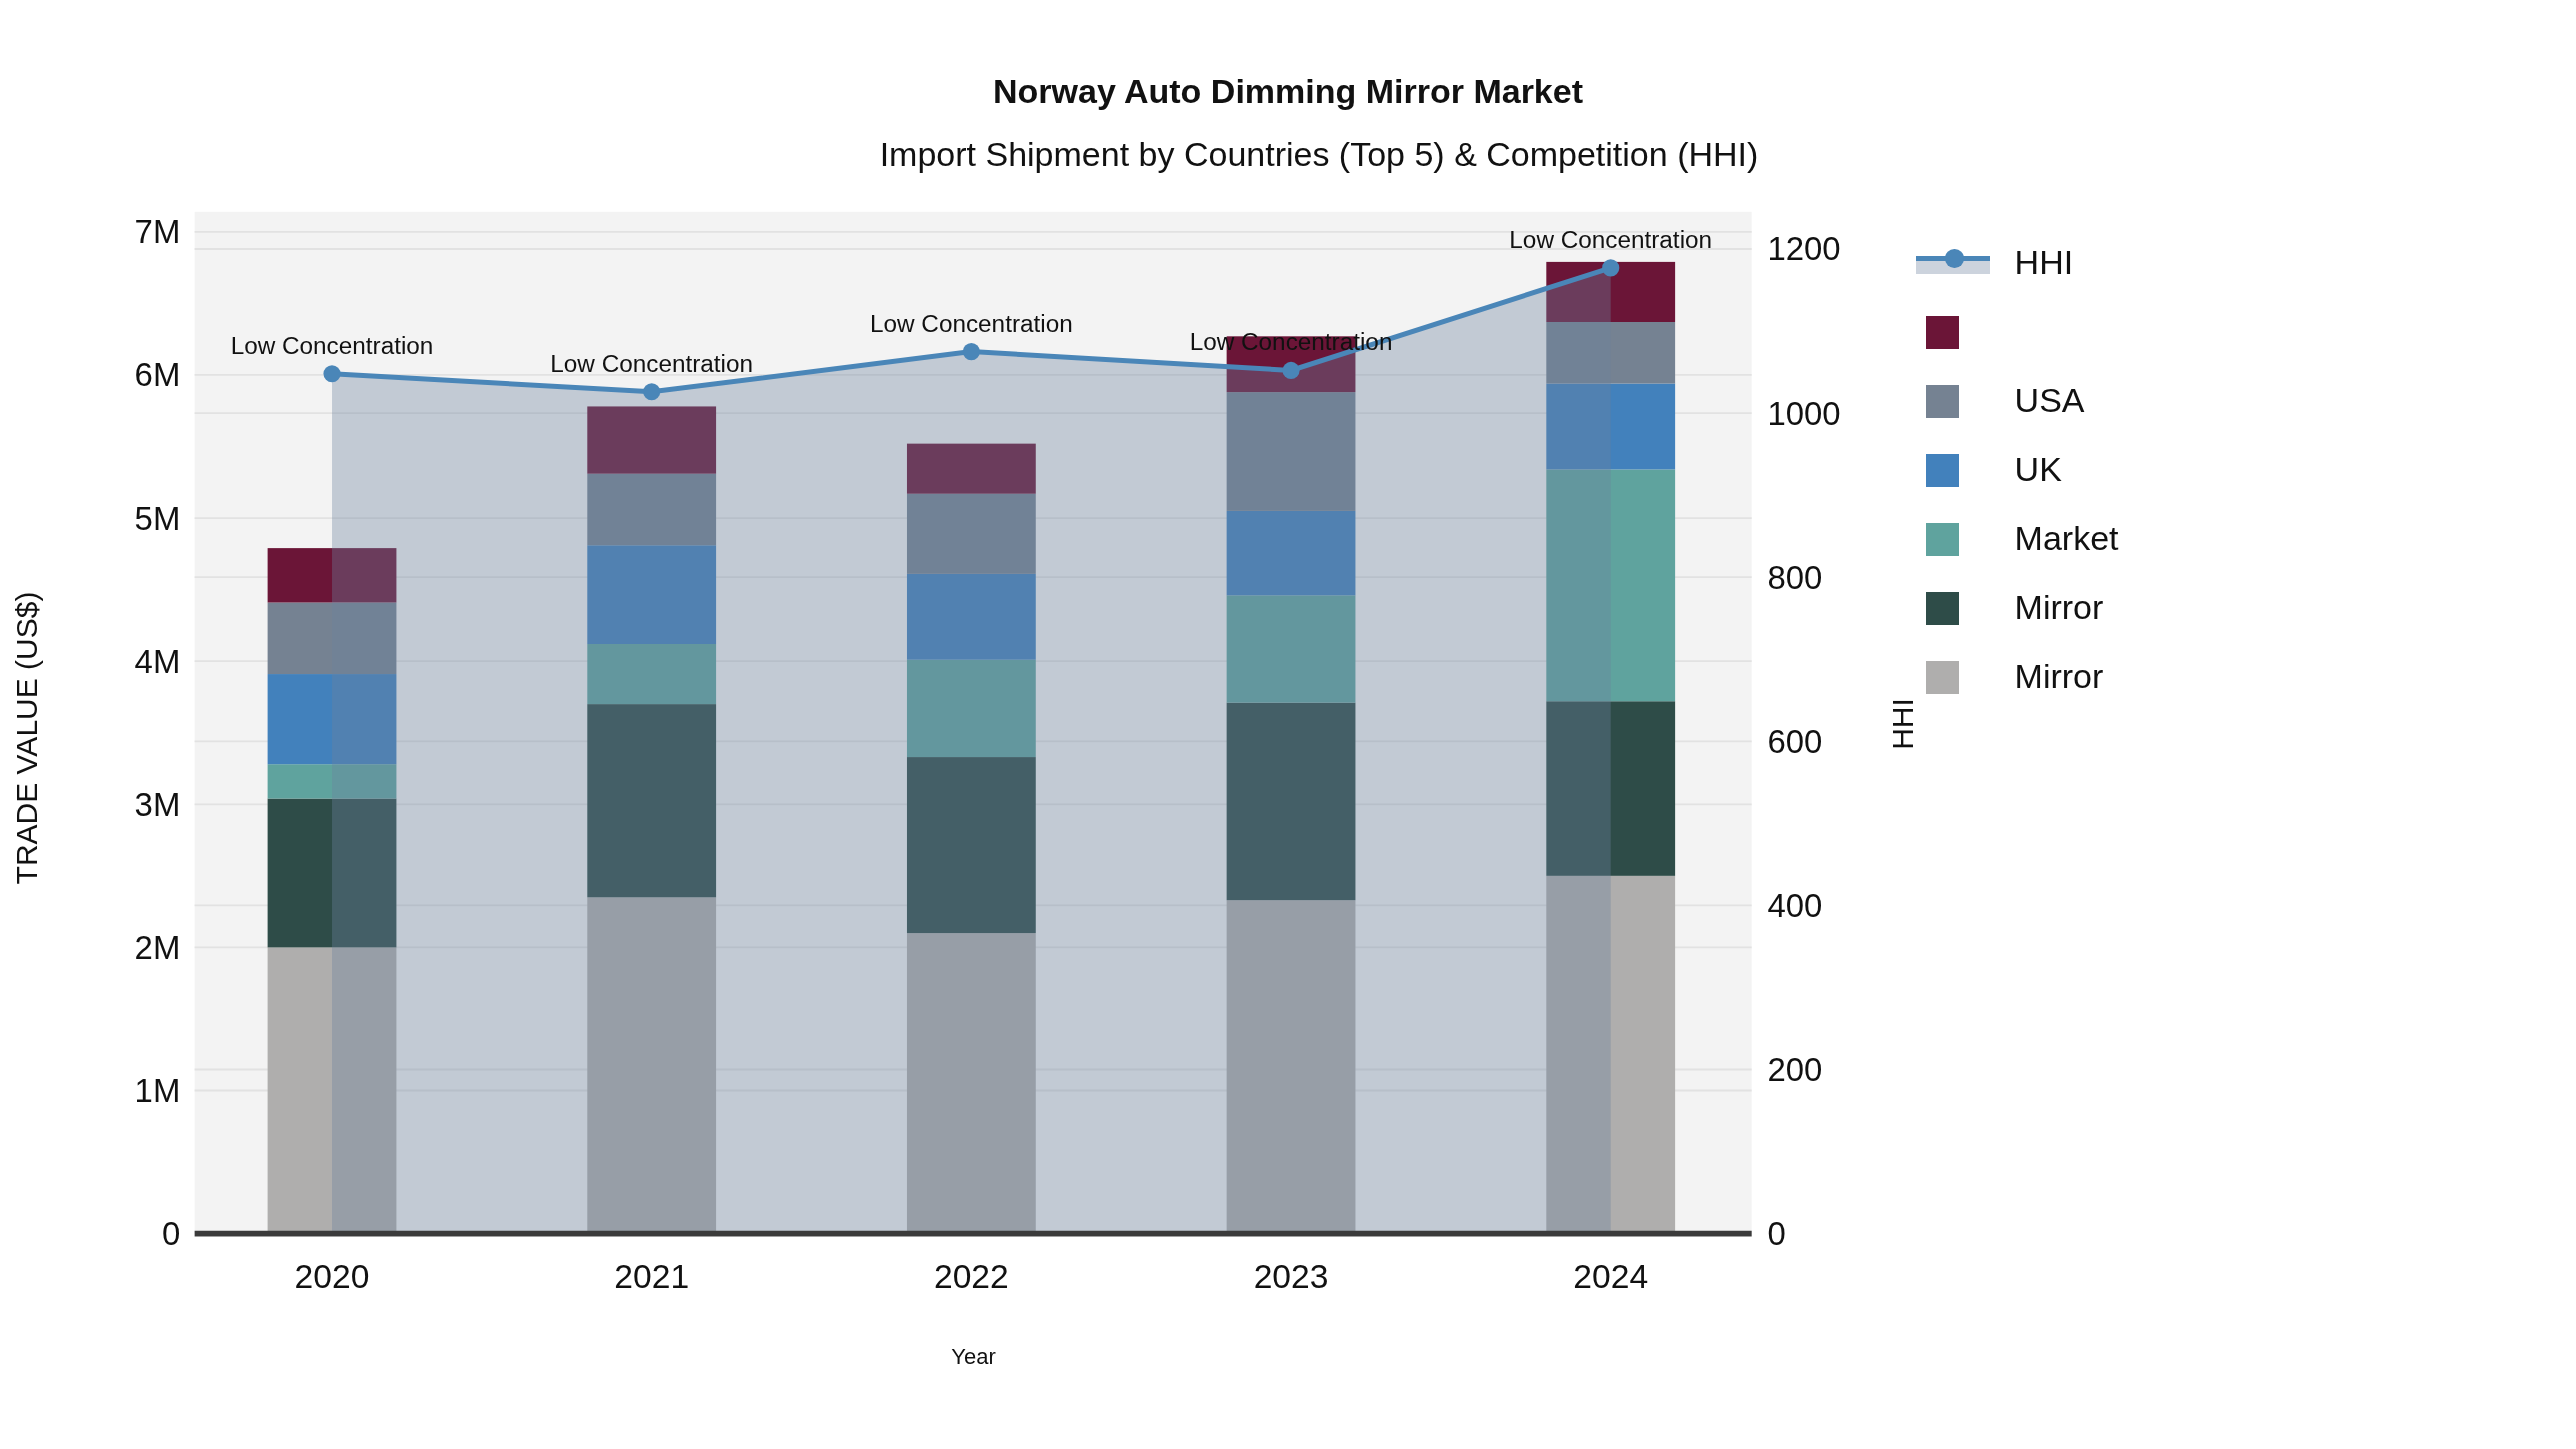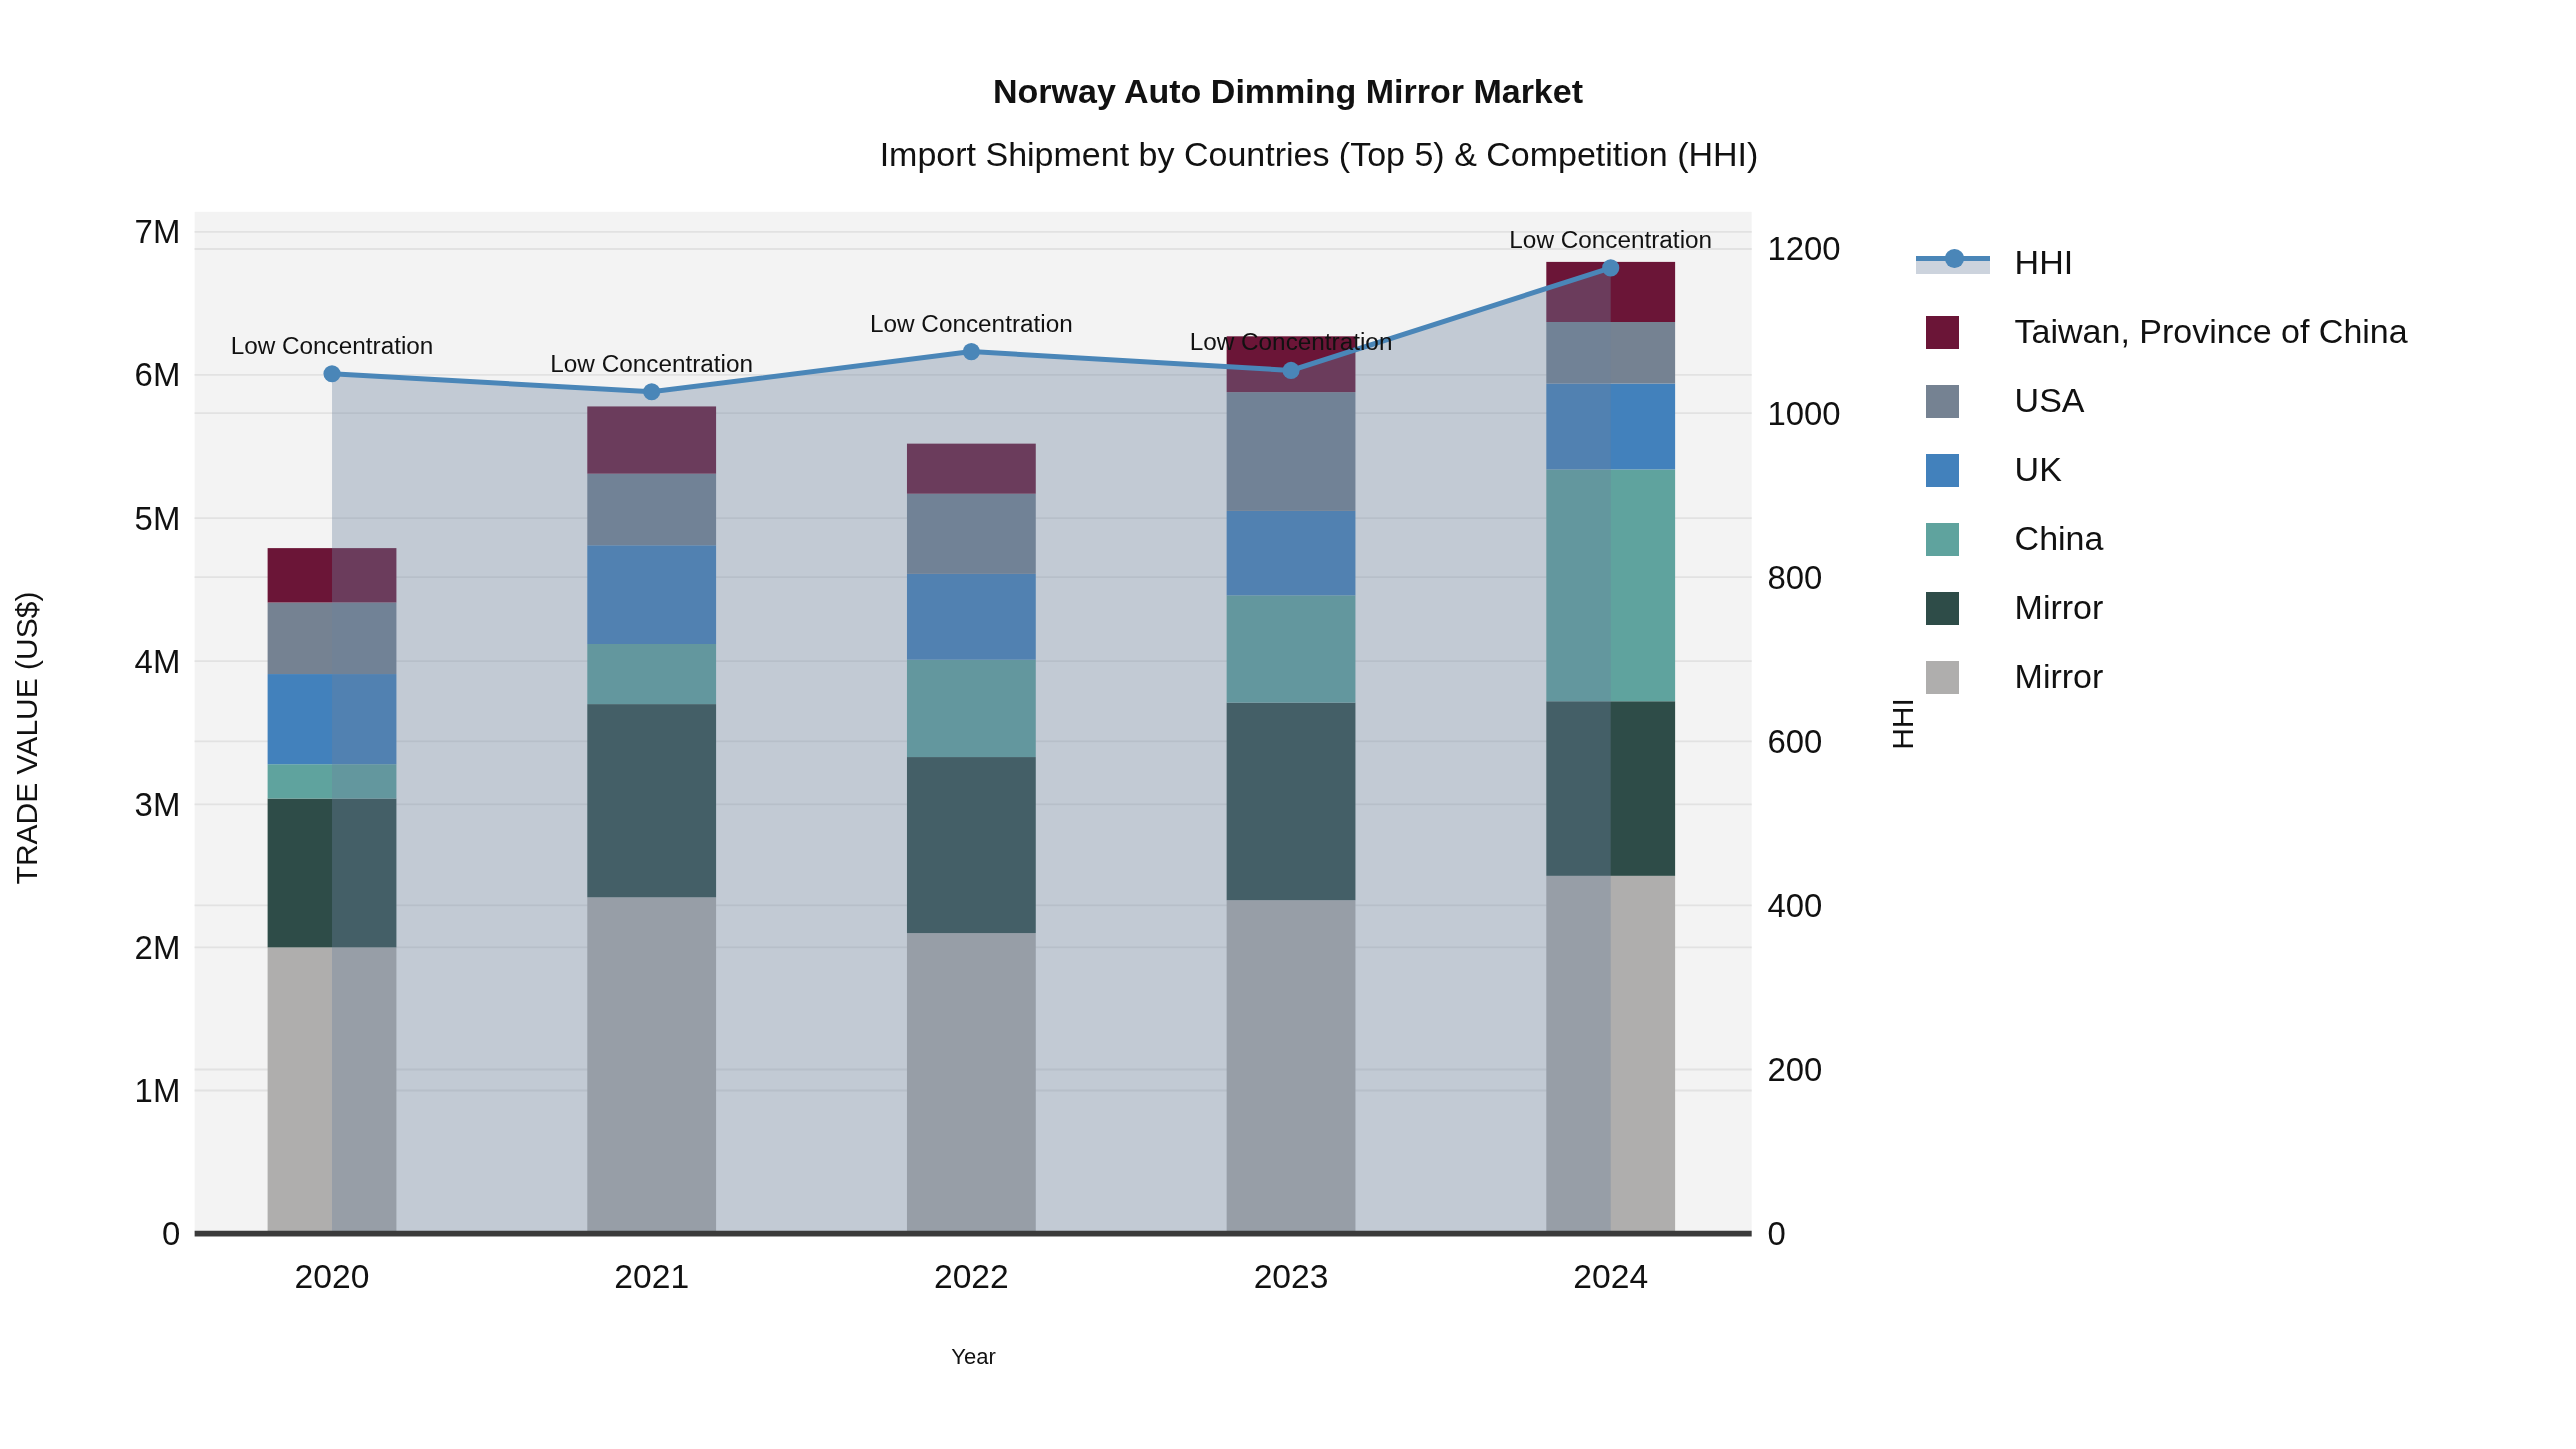--- a/index.html
+++ b/index.html
@@ -179,39 +179,38 @@
           <span class="legend-band" style="background: rgb(204, 211, 221);"></span>
           <span class="legend-line" style="background: rgb(74, 134, 184);"></span>
           <span class="legend-dot" style="background: rgb(74, 134, 184);"></span>
         </span>
         <span class="legend-label">HHI</span>
       </div>
       <div class="legend-row">
         <span class="legend-glyph">
           <span class="legend-swatch" style="background: rgb(107, 21, 55);"></span>
         </span>
-        <span class="legend-label">Taiwan, Province of China</span>
       </div>
       <div class="legend-row">
         <span class="legend-glyph">
           <span class="legend-swatch" style="background: rgb(117, 130, 146);"></span>
         </span>
         <span class="legend-label">USA</span>
       </div>
       <div class="legend-row">
         <span class="legend-glyph">
           <span class="legend-swatch" style="background: rgb(66, 129, 188);"></span>
         </span>
         <span class="legend-label">UK</span>
       </div>
       <div class="legend-row">
         <span class="legend-glyph">
           <span class="legend-swatch" style="background: rgb(95, 163, 158);"></span>
         </span>
-        <span class="legend-label">China</span>
+        <span class="legend-label">Market</span>
       </div>
       <div class="legend-row">
         <span class="legend-glyph">
           <span class="legend-swatch" style="background: rgb(46, 76, 72);"></span>
         </span>
         <span class="legend-label">Mirror</span>
       </div>
       <div class="legend-row">
         <span class="legend-glyph">
           <span class="legend-swatch" style="background: rgb(175, 174, 173);"></span>

